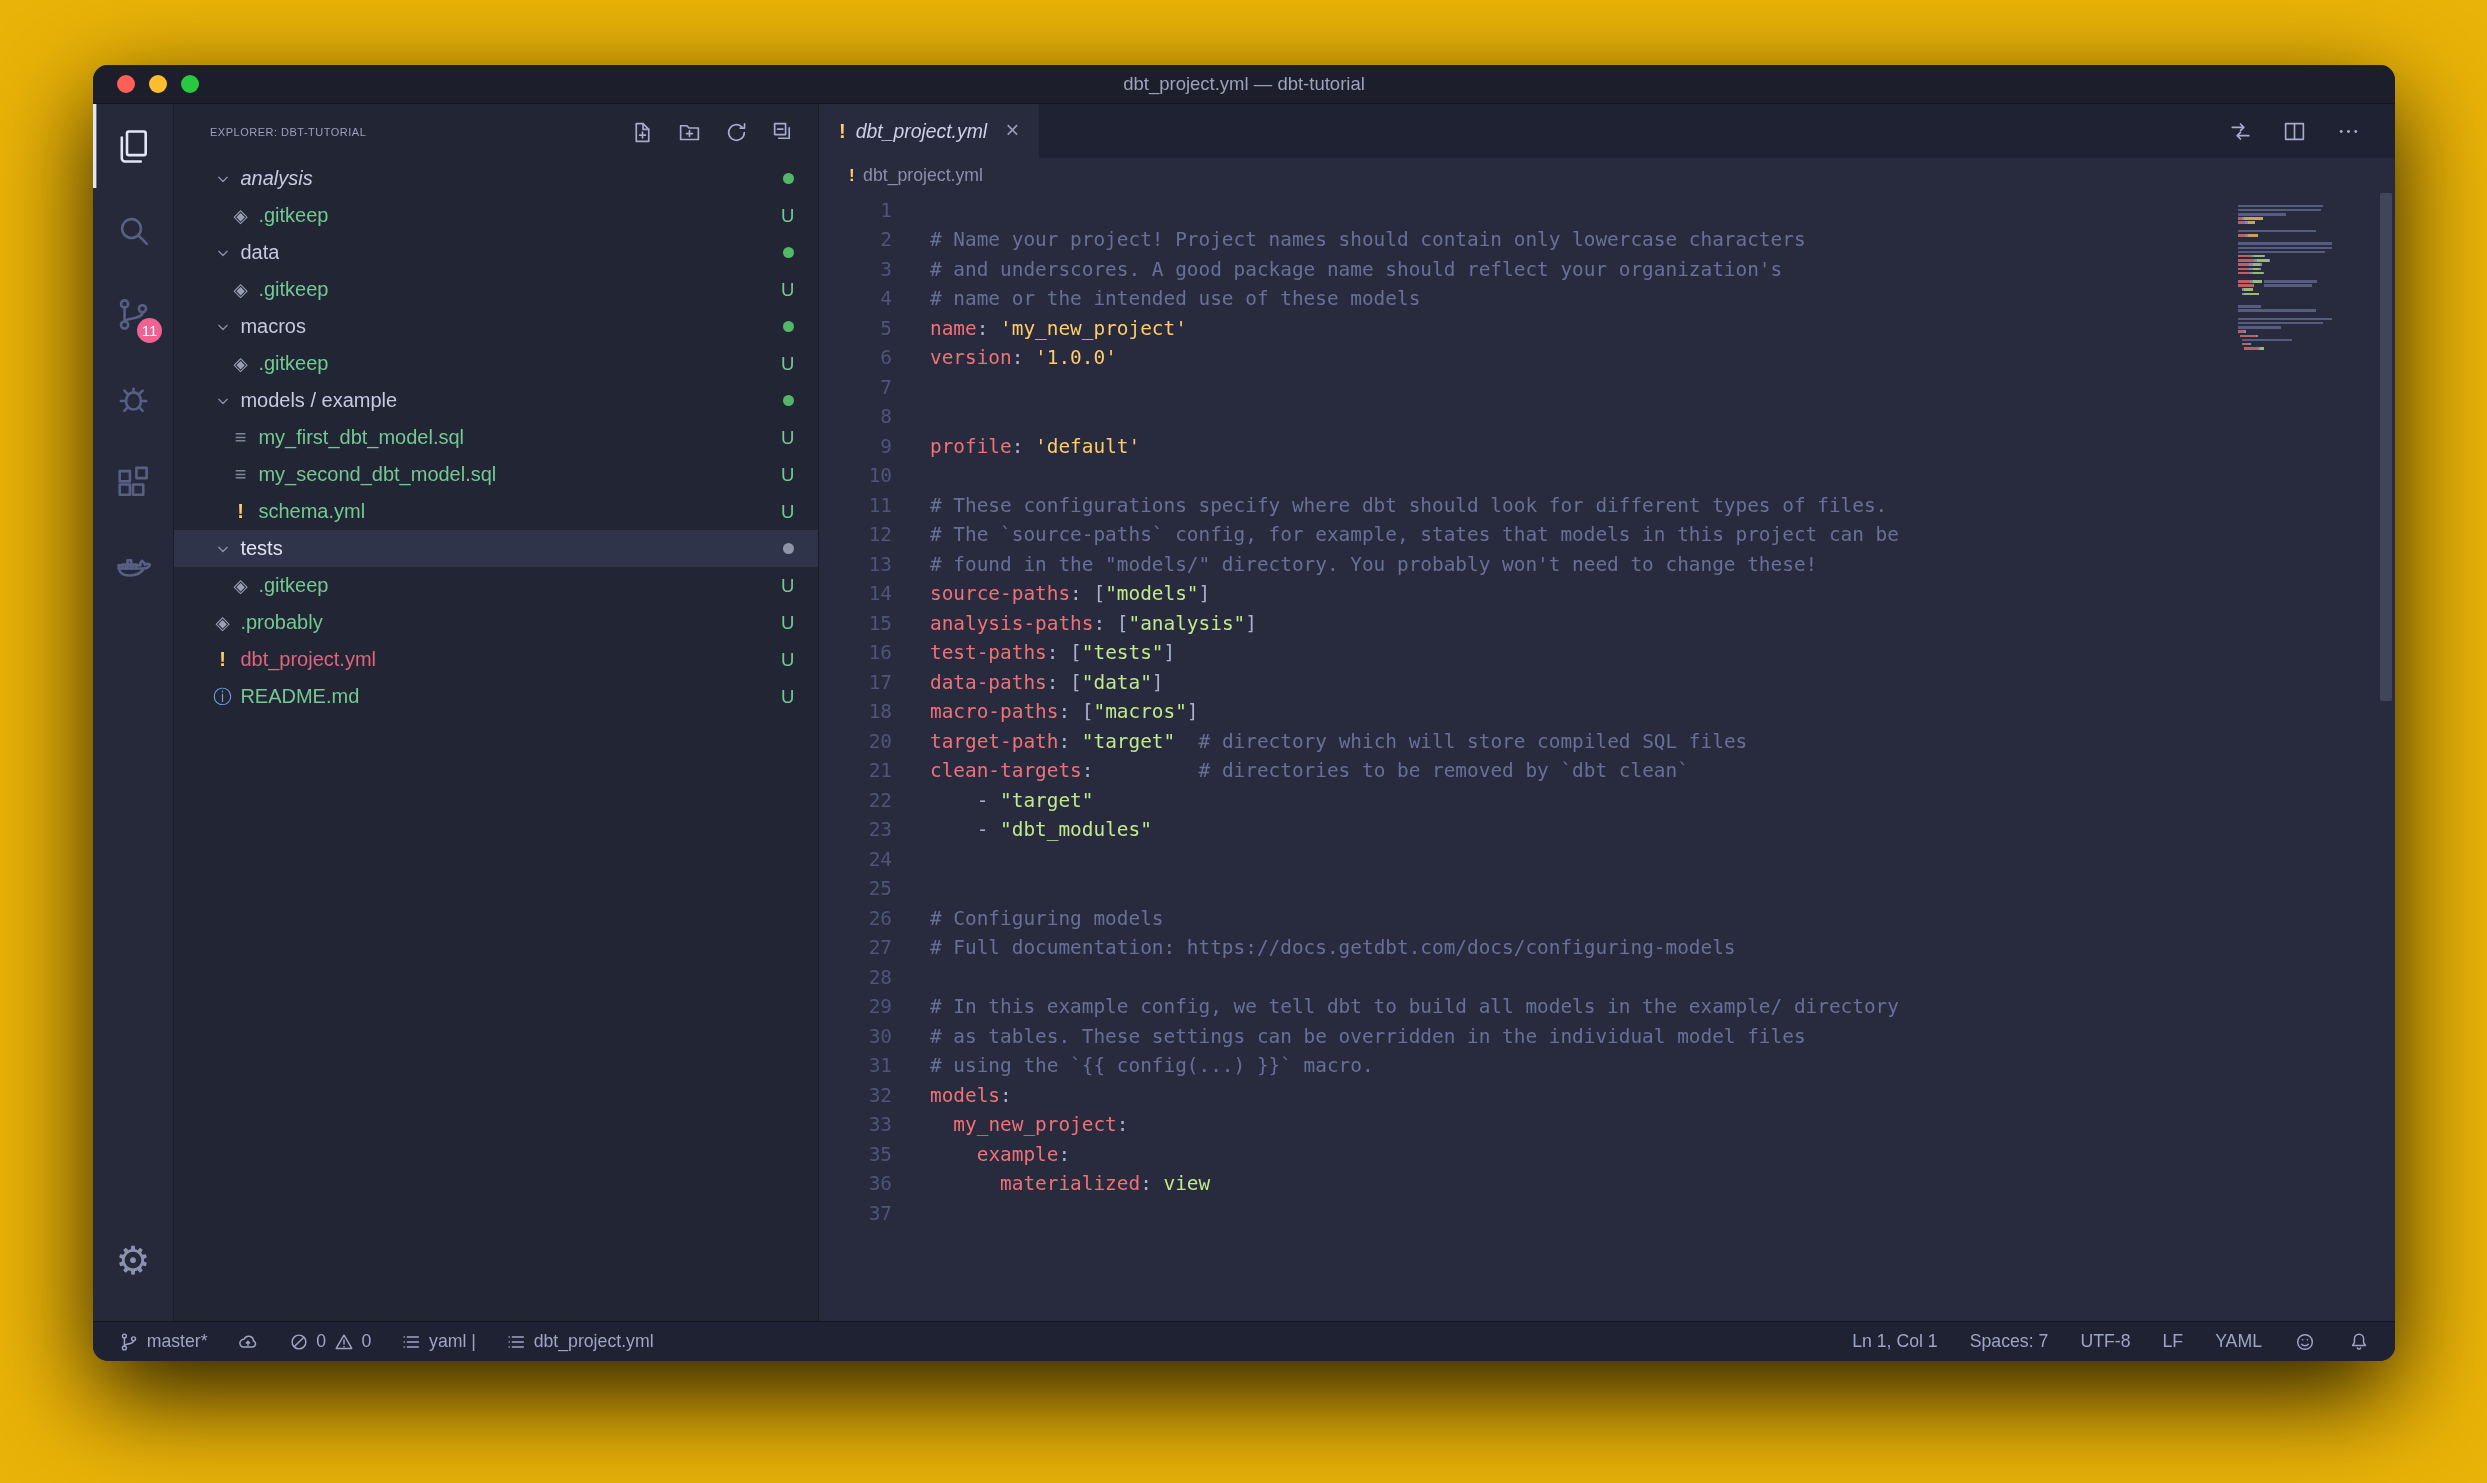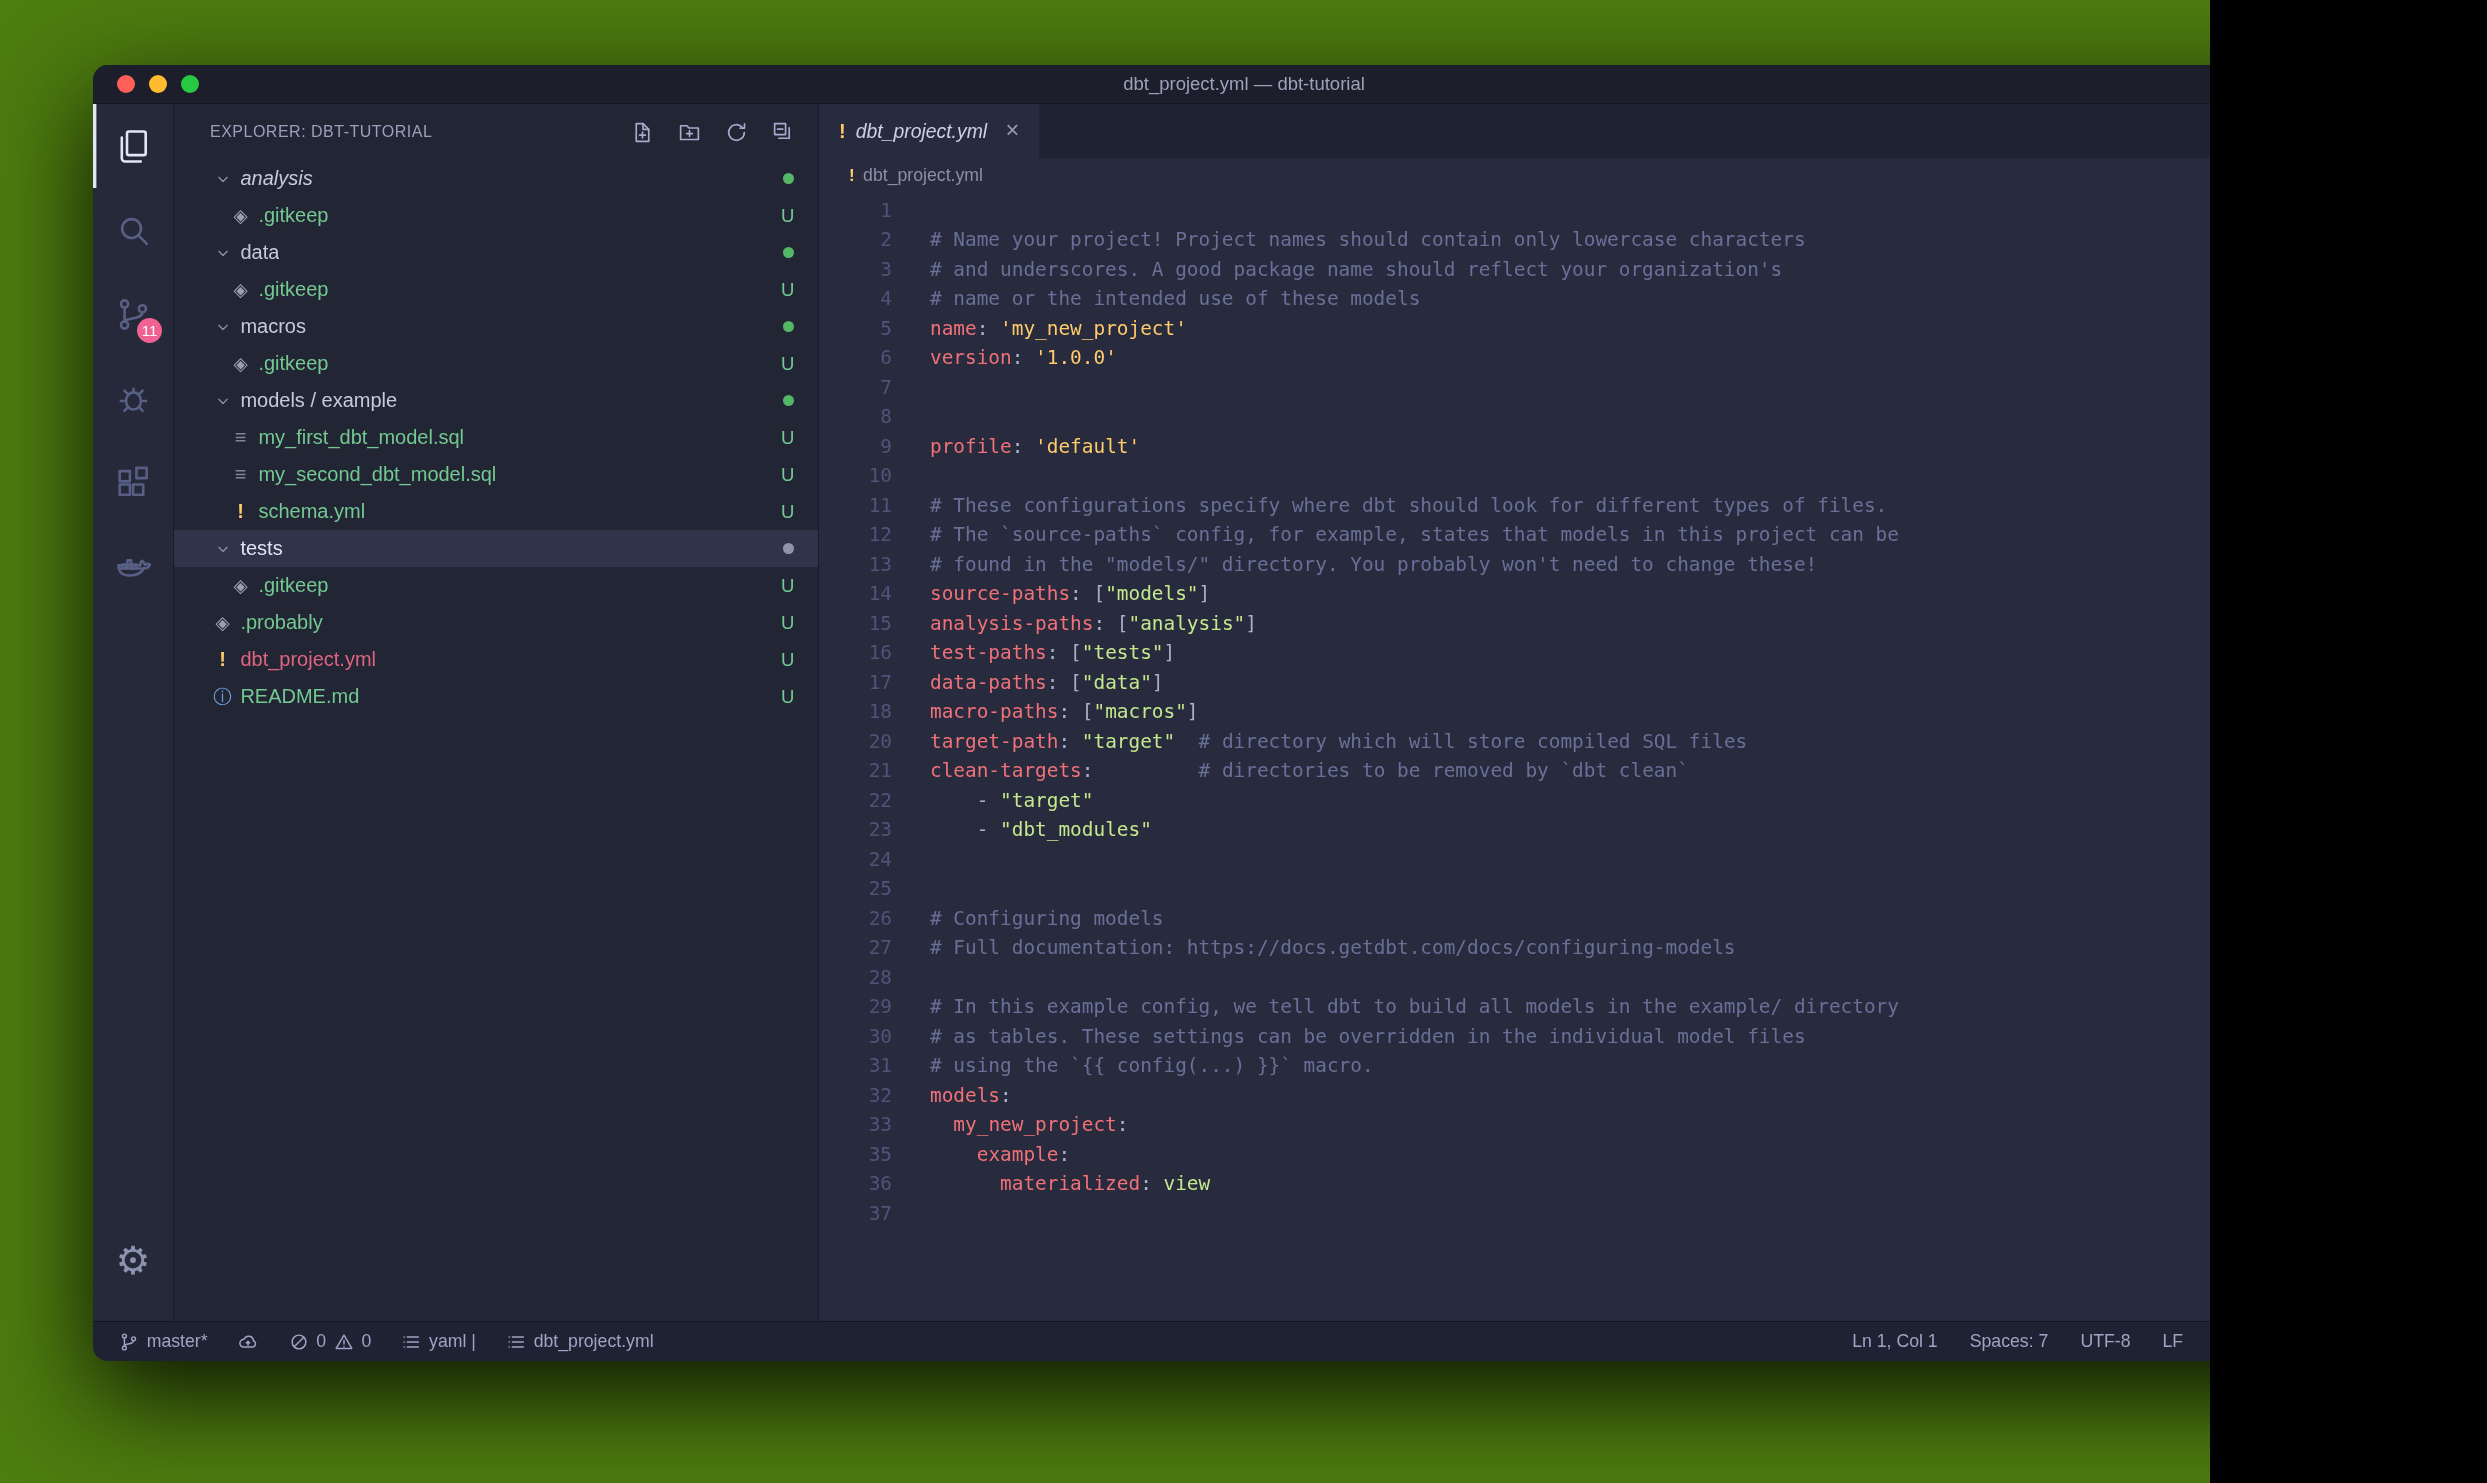--- a/index.html
+++ b/index.html
@@ -1,18 +1,18 @@
 <!DOCTYPE html>
 <html style="--untracked: #73c991; --badge: #f06292; --yaml: #ffcb6b; --key: #f07178; --string: #c3e88d; --strq: #ffcb6b; --comment: #697098; --pinkfile: #e0647e;font-size:13.5px"><head>
 <meta charset="utf-8">
 <style>
   *{margin:0;padding:0;box-sizing:border-box;}
   html,body{width:2487px;height:1484px;background:#000;}
   body{font-family:"Liberation Sans",sans-serif;}
-  .stage{position:relative;width:2210px;height:1484px;background:#4d7c0f;overflow:hidden;}
+  .stage{position:relative;width:2487px;height:1484px;background:#eab308;overflow:hidden;}
   .window{position:absolute;left:93px;top:65px;width:2302px;height:1296px;background:#272b3d;
     border-radius:15px;overflow:hidden;display:flex;flex-direction:column;box-shadow:0 34px 101px rgba(0,0,0,.85);}
 
   
   .titlebar{height:39px;background:#1c1e2b;border-bottom:0.8px solid #14161f;display:flex;align-items:center;position:relative;flex:0 0 auto;}
   .lights{display:flex;gap:13.5px;padding-left:23.6px;z-index:2;}
   .light{width:18.5px;height:18.5px;border-radius:50%;display:inline-block;cursor:pointer;}
   .light.red{background:#ff5f57;} .light.yellow{background:#febc2e;} .light.green{background:#28c840;}
   .title{position:absolute;left:0;right:0;text-align:center;color:#9da2ba;font-size:18.5px;}
 
@@ -25,21 +25,21 @@
   .ab-item.active{color:#e2e5f3;box-shadow:inset 3.4px 0 0 #e2e5f3;}
   .ab-item .icon svg{width:39px;height:39px;}
   .ab-item .ticon{font-size:39px;font-style:normal;line-height:1;}
   .badge{position:absolute;right:11px;bottom:12.6px;min-width:25px;height:25px;border-radius:12.6px;
     background:var(--badge,#f06292);color:#fff;font-size:15px;display:flex;align-items:center;justify-content:center;padding:0 4.2px;}
   .ab-settings{margin-top:auto;margin-bottom:18.5px;color:#8b92b0;}
 
   
   .sidebar{width:645px;background:#222534;border-right:0.8px solid #1a1c29;flex:0 0 auto;display:flex;flex-direction:column;color:#a6accd;min-height:0;}
   .sb-header{height:56px;display:flex;align-items:center;padding:0 22px 0 36px;flex:0 0 auto;}
-  .sb-title{font-size:16px;letter-spacing:0.5px;color:#9aa0bc;}
+  .sb-title{font-size:11px;letter-spacing:0.5px;color:#9aa0bc;}
   .sb-actions{margin-left:auto;display:flex;gap:22px;align-items:center;color:#a6accd;}
   .sbact{cursor:pointer;display:inline-flex;}
   .sbact svg{width:25px;height:25px;}
   .tree{flex:1;overflow:hidden;}
   .row{height:37px;display:flex;align-items:center;font-size:20px;cursor:pointer;padding-right:23.6px;}
   .row.sel{background:#30344b;}
   .twist{width:29px;flex:0 0 auto;display:inline-flex;align-items:center;color:#8a90a8;}
   .twist svg{width:20px;height:20px;}
   .ficon{width:29px;flex:0 0 auto;text-align:center;}
   .rlabel{margin-left:3.4px;white-space:nowrap;overflow:hidden;}

